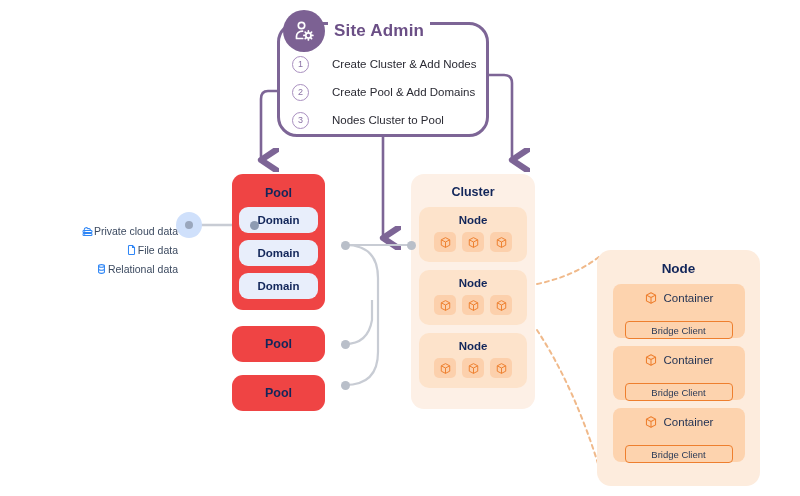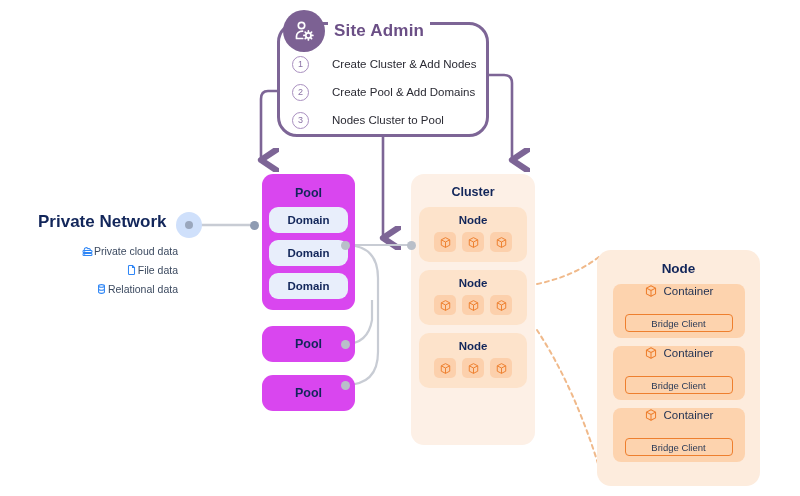--- a/index.html
+++ b/index.html
@@ -45,41 +45,41 @@
   .pn-ico{width:13px;height:14px;flex:none;display:block;}
 
   #pn-hub{
     position:absolute;left:176px;top:212px;width:26px;height:26px;border-radius:50%;
     background:#cfe0fb;display:flex;align-items:center;justify-content:center;
   }
   #pn-hub::after{content:"";width:8px;height:8px;border-radius:50%;background:#9aa7bd;}
 
   
   .pool{
-    position:absolute;left:262px;width:93px;background:#d946ef;border-radius:11px;
+    position:absolute;left:232px;width:93px;background:#ef4444;border-radius:11px;
   }
   #pool-1{top:174px;height:136px;}
   #pool-2{top:326px;height:36px;}
   #pool-3{top:375px;height:36px;}
   .pool-title{
     text-align:center;font-size:12.5px;font-weight:bold;color:#12265a;
   }
   #pool-1 .pool-title{padding-top:12px;}
   #pool-2 .pool-title,#pool-3 .pool-title{line-height:36px;}
   .domain{
     margin:7px auto 0;width:79px;height:26px;background:#e8eefb;border-radius:9px;
     display:flex;align-items:center;justify-content:center;
     font-size:11.5px;font-weight:bold;color:#12265a;
   }
   .dot{position:absolute;width:9px;height:9px;border-radius:50%;background:#b9bfc9;}
   .dot.blue{background:#8e9bb2;}
 
   
   #cluster{
-    position:absolute;left:411px;top:174px;width:124px;height:271px;
+    position:absolute;left:411px;top:174px;width:124px;height:235px;
     background:#fdf0e6;border-radius:13px;
   }
   #cluster .pool-title{padding-top:11px;}
   .node{
     margin:8px auto 0;width:108px;height:55px;background:#fde3cb;border-radius:10px;
   }
   .node-title{text-align:center;font-size:11.5px;font-weight:bold;color:#12265a;padding-top:7px;}
   .cubes{display:flex;justify-content:center;gap:6px;margin-top:6px;}
   .cube-tile{
     width:22px;height:20px;background:#fcd0ac;border-radius:5px;
@@ -90,21 +90,21 @@
   #node-detail{
     position:absolute;left:597px;top:250px;width:163px;height:236px;
     background:#fdecdd;border-radius:14px;
   }
   #node-detail .nd-title{
     text-align:center;font-size:13.5px;font-weight:bold;color:#12265a;padding-top:11px;
   }
   .container-card{
     margin:8px auto 0;width:132px;height:54px;background:#fdd3ae;border-radius:8px;
   }
-  .c-head{display:flex;align-items:center;justify-content:center;gap:6px;}
+  .c-head{display:flex;align-items:center;justify-content:center;gap:6px;padding-top:7px;}
   .c-head span{font-size:11.5px;color:#1f3052;}
   .bridge-btn{
     margin:16px auto 0;width:108px;height:18px;border:1.3px solid #ee7f2e;border-radius:4px;
     display:flex;align-items:center;justify-content:center;
     font-size:9.5px;color:#2a3a57;background:transparent;box-sizing:border-box;
   }
 </style>
 </head>
 <body>
 
@@ -154,21 +154,20 @@
       <div class="step-num">2</div>
       <div class="step-label">Create Pool &amp; Add Domains</div>
     </div>
     <div class="step">
       <div class="step-num">3</div>
       <div class="step-label">Nodes Cluster to Pool</div>
     </div>
   </div>
 
   <div id="private-network">
-    <div id="pn-title">Private Network</div>
     <div class="pn-list">
 
       <div class="pn-row">
         <svg class="pn-ico" viewBox="0 0 16 16" fill="none" stroke="#2f86f6" stroke-width="1.3" stroke-linecap="round" stroke-linejoin="round">
           <path d="M4 6.2a2.4 2.4 0 0 1 4.6-.9A2 2 0 0 1 11.6 7"></path>
           <rect x="2.5" y="7.4" width="11" height="2.6" rx="1"></rect>
           <rect x="2.5" y="11" width="11" height="2.6" rx="1"></rect>
           <path d="M4.6 8.7h.01M4.6 12.3h.01"></path>
         </svg>
         <span class="pn-label">Private cloud data</span>

